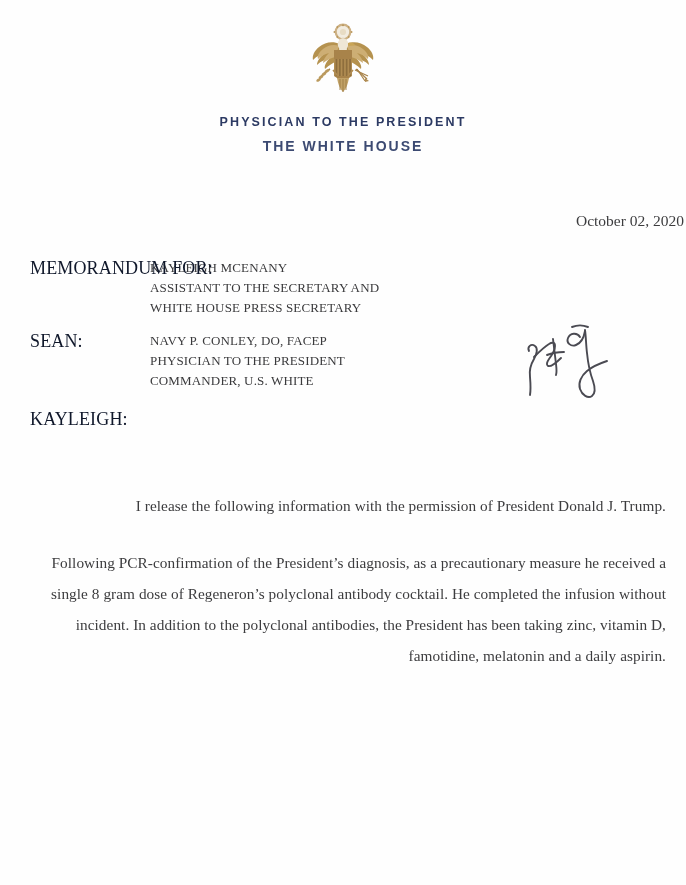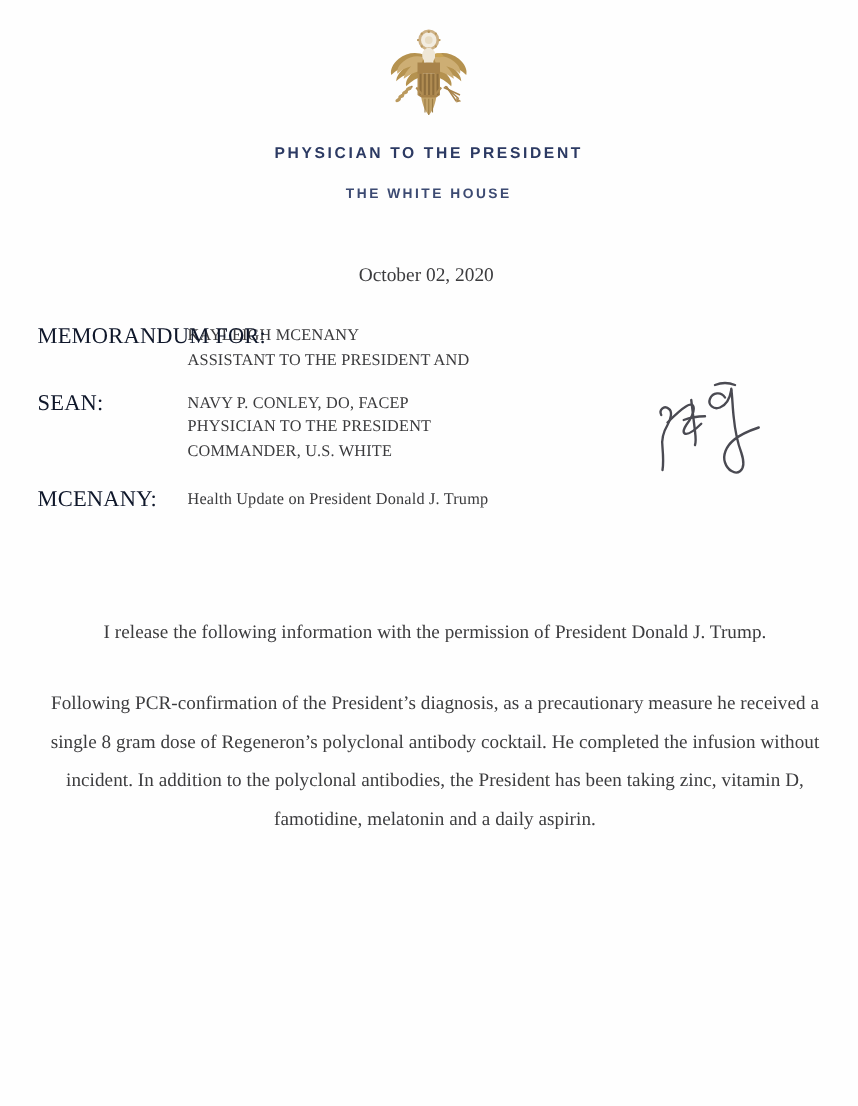--- a/index.html
+++ b/index.html
@@ -43,36 +43,36 @@
     margin-top: 18px;
     font-family: "Liberation Sans", "DejaVu Sans", sans-serif;
     font-weight: bold;
     font-size: 12.5px;
     letter-spacing: 2.1px;
     color: #2c3a63;
     line-height: 1.1;
   }
 
   .lh-sub {
-    margin-top: 19px;
+    margin-top: 9px;
     font-family: "Liberation Sans", "DejaVu Sans", sans-serif;
     font-weight: bold;
-    font-size: 11px;
+    font-size: 14px;
     letter-spacing: 2.0px;
     color: #3c4a72;
     line-height: 1.1;
   }
 
   
   .date-line {
     position: absolute;
     top: 212px;
     left: 0;
     width: 686px;
-    text-align: center;
+    text-align: right;
     font-size: 15.5px;
     color: #3c3c3e;
   }
   .date-line span { position: relative; left: -2px; }
 
   
   .memo-block {
     position: absolute;
     top: 258px;
     left: 30px;
@@ -120,21 +120,21 @@
     top: 490px;
     left: 30px;
     width: 636px;
   }
 
   .body-text p {
     margin: 0 0 26px 0;
     font-size: 15.3px;
     line-height: 2.03;
     color: #3c3c3e;
-    text-align: center;
+    text-align: right;
     letter-spacing: 0.05px;
   }
   .body-text p:last-child { margin-bottom: 0; }
 </style>
 </head>
 <body>
 
 <div class="page">
 
   <div class="letterhead">
@@ -210,21 +210,22 @@
   <div class="date-line">
     <span>October 02, 2020</span>
   </div>
 
   <div class="memo-block">
 
     <div class="memo-row">
       <div class="memo-label">MEMORANDUM FOR:</div>
       <div class="memo-value">
         <div>KAYLEIGH MCENANY</div>
-        <div>ASSISTANT TO THE PRESIDENT AND</div>
+        <div>ASSISTANT TO THE SECRETARY AND</div>
+        <div>WHITE HOUSE PRESS SECRETARY</div>
       </div>
     </div>
 
     <div class="memo-row">
       <div class="memo-label">SEAN:</div>
       <div class="memo-value">
         <div>NAVY P. CONLEY, DO, FACEP</div>
         <div>PHYSICIAN TO THE PRESIDENT</div>
         <div>COMMANDER, U.S. WHITE</div>
       </div>
@@ -242,24 +243,21 @@
                    C64 26 67 20 68 14"></path>
           <path d="M68 13 C69 20 69 28 70 36 C71 46 73 56 76 64
                    C78 70 79 76 75 79 C71 82 65 78 63 72
                    C61 66 64 59 70 54 C76 49 84 46 90 44"></path>
           <path d="M55 10 C60 8 66 8 71 10"></path>
         </g>
       </svg>
     </div>
 
     <div class="memo-row" style="margin-top:18px;">
-      <div class="memo-label">MCENANY:</div>
-      <div class="memo-value">
-        <div>Health Update on President Donald J. Trump</div>
-      </div>
+      <div class="memo-label">KAYLEIGH:</div>
     </div>
 
   </div>
 
   <div class="body-text">
     <p>I release the following information with the permission of President Donald J. Trump.</p>
     <p>Following PCR-confirmation of the President’s diagnosis, as a precautionary measure he received a single 8 gram dose of Regeneron’s polyclonal antibody cocktail.  He completed the infusion without incident.  In addition to the polyclonal antibodies, the President has been taking zinc, vitamin D, famotidine, melatonin and a daily aspirin.</p>
   </div>
 
 </div>

